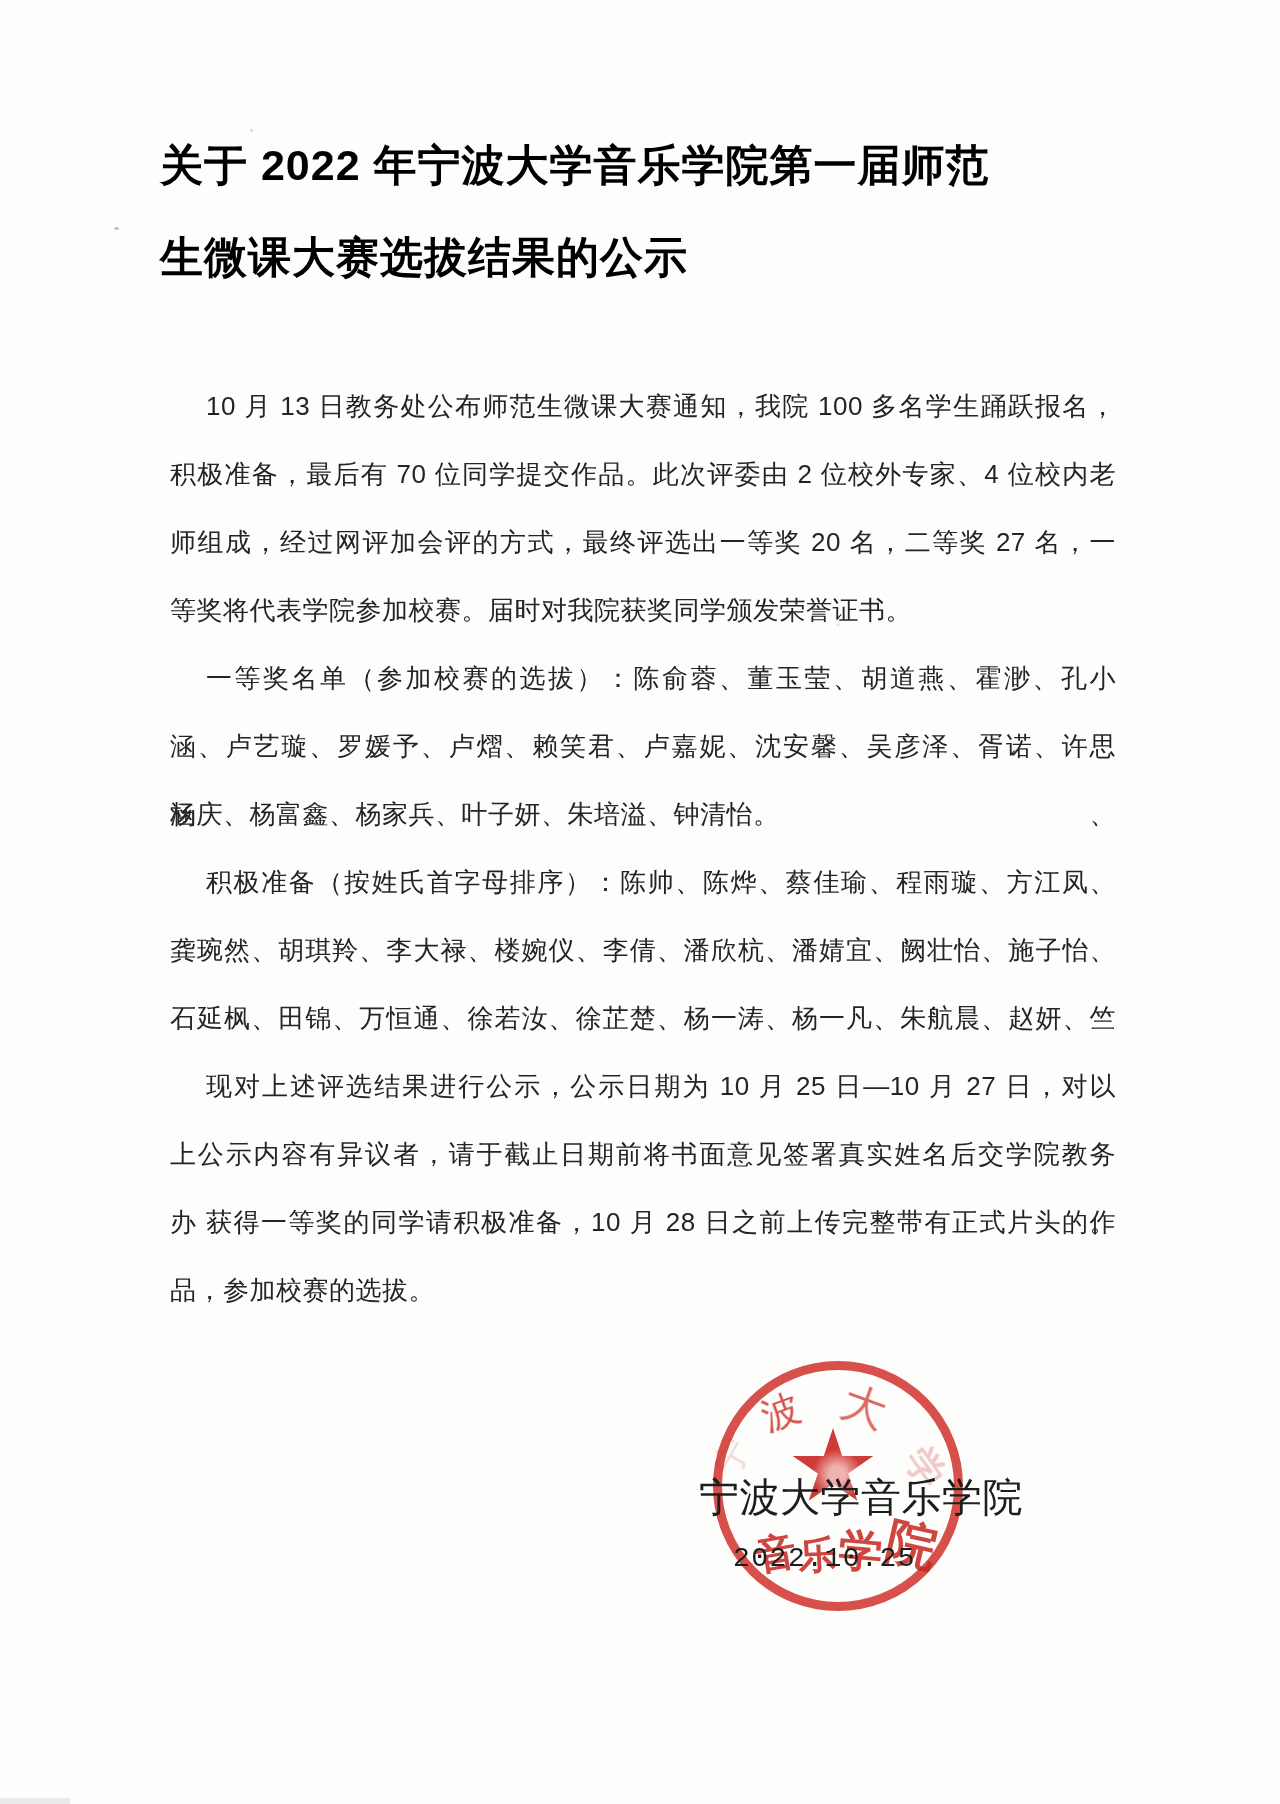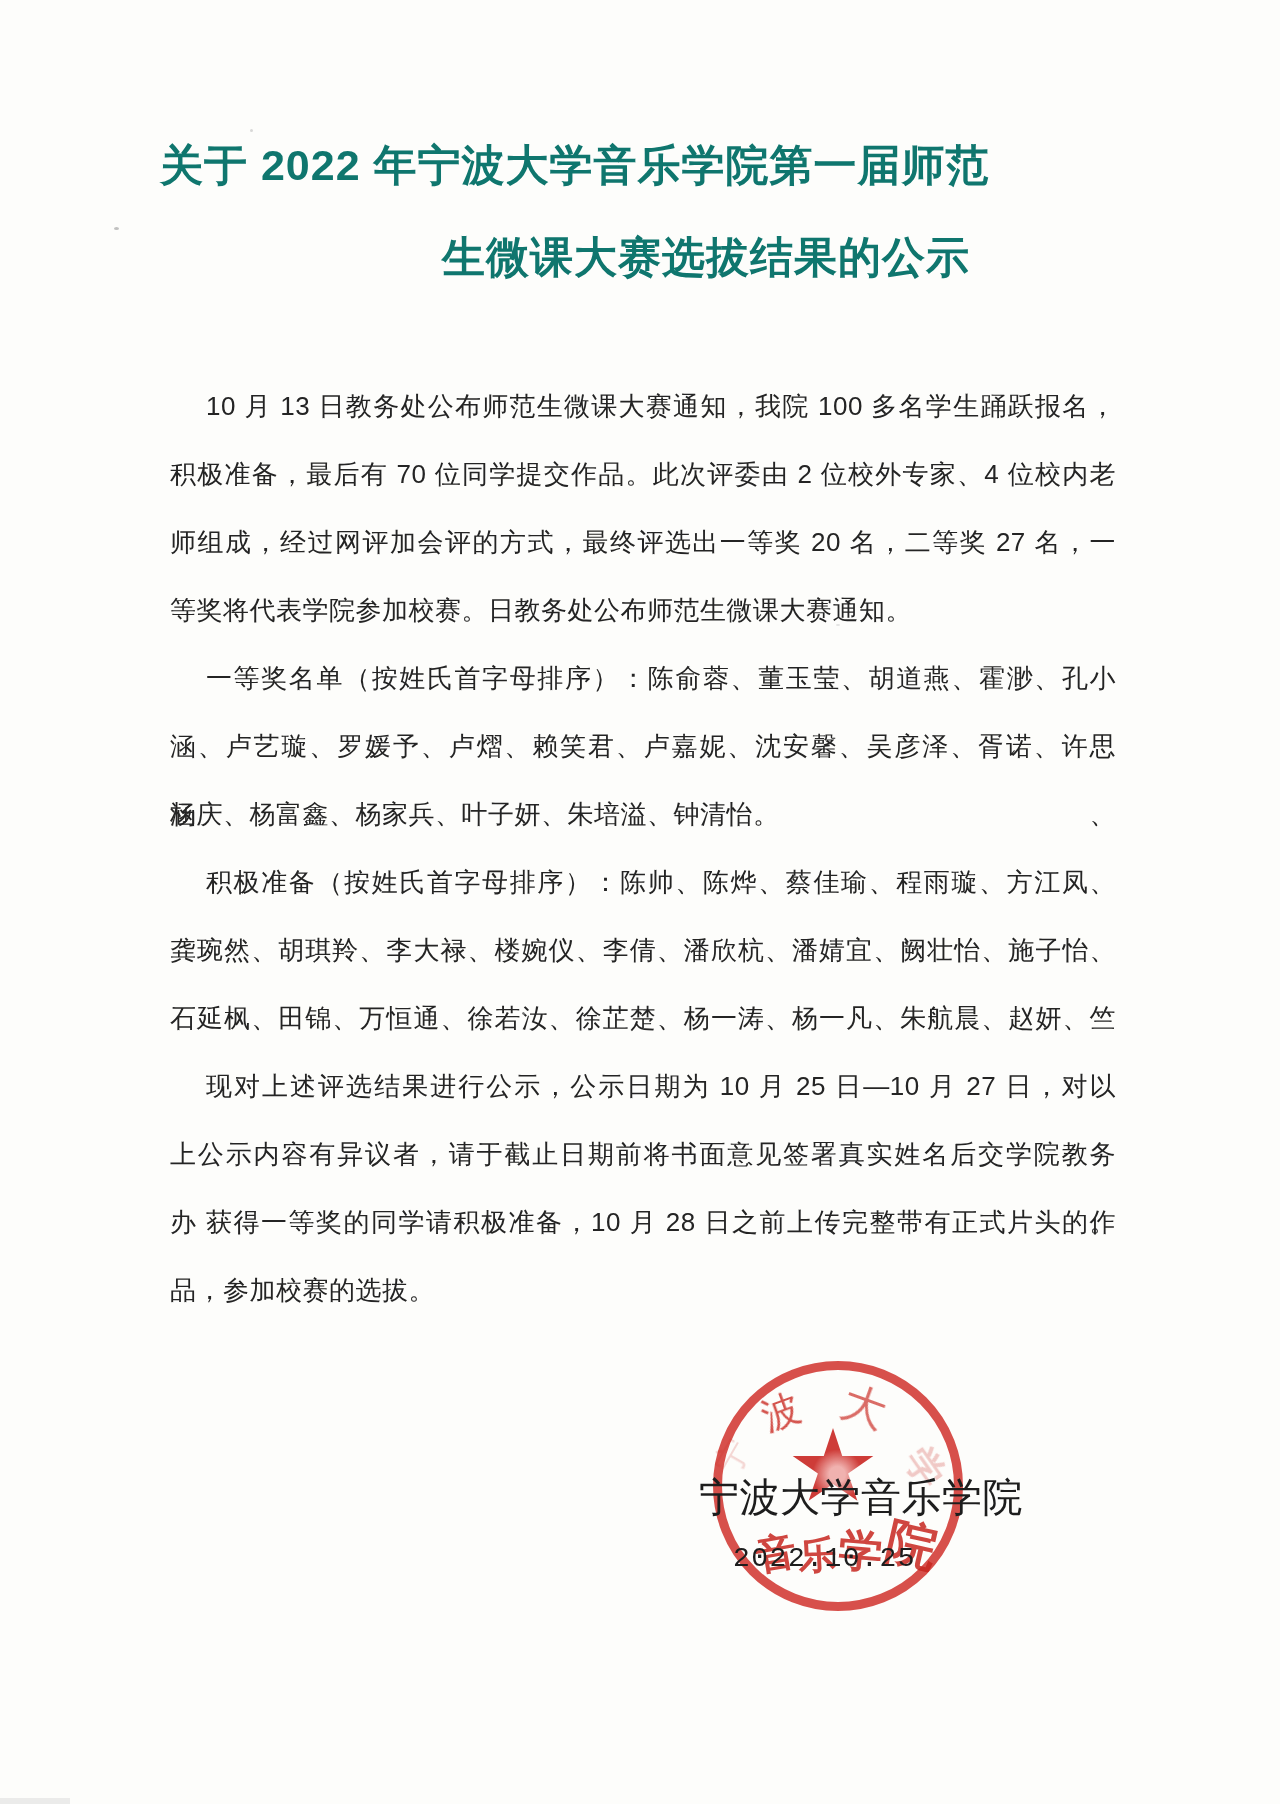--- a/index.html
+++ b/index.html
@@ -7,22 +7,22 @@
   .page {
     position:relative;
     width:1280px; height:1804px;
     background:#fdfdfb;
     overflow:hidden;
     font-family:"Liberation Sans","DejaVu Sans",sans-serif;
   }
   
   .title {
     position:absolute; left:160px; top:119px; width:810px;
-    text-align:right; white-space:nowrap;
-    font-size:43px; font-weight:600; color:#0f766e;
+    text-align:left; white-space:nowrap;
+    font-size:43px; font-weight:600; color:#000000;
     letter-spacing:1px;
   }
   .title .tline { height:92px; line-height:92px; }
   
   .body-text {
     position:absolute; left:170px; top:372px; width:946px;
     color:#242424;
   }
   .bline {
     font-size:26px; height:68px; line-height:68px;
@@ -97,22 +97,22 @@
 
   <div class="title">
     <div class="tline">关于 2022 年宁波大学音乐学院第一届师范</div>
     <div class="tline">生微课大赛选拔结果的公示</div>
   </div>
 
   <div class="body-text" id="body-lines">
       <div class="bline just indent">10 月 13 日教务处公布师范生微课大赛通知，我院 100 多名学生踊跃报名，</div>
       <div class="bline just">积极准备，最后有 70 位同学提交作品。此次评委由 2 位校外专家、4 位校内老</div>
       <div class="bline just">师组成，经过网评加会评的方式，最终评选出一等奖 20 名，二等奖 27 名，一</div>
-      <div class="bline">等奖将代表学院参加校赛。日教务处公布师范生微课大赛通知。</div>
-      <div class="bline just indent">一等奖名单（按姓氏首字母排序）：陈俞蓉、董玉莹、胡道燕、霍渺、孔小</div>
+      <div class="bline">等奖将代表学院参加校赛。届时对我院获奖同学颁发荣誉证书。</div>
+      <div class="bline just indent">一等奖名单（参加校赛的选拔）：陈俞蓉、董玉莹、胡道燕、霍渺、孔小</div>
       <div class="bline just">涵、卢艺璇、罗媛予、卢熠、赖笑君、卢嘉妮、沈安馨、吴彦泽、胥诺、许思涵、</div>
       <div class="bline">杨庆、杨富鑫、杨家兵、叶子妍、朱培溢、钟清怡。</div>
       <div class="bline just indent">积极准备（按姓氏首字母排序）：陈帅、陈烨、蔡佳瑜、程雨璇、方江凤、</div>
       <div class="bline just">龚琬然、胡琪羚、李大禄、楼婉仪、李倩、潘欣杭、潘婧宜、阙壮怡、施子怡、</div>
       <div class="bline just">石延枫、田锦、万恒通、徐若汝、徐芷楚、杨一涛、杨一凡、朱航晨、赵妍、竺</div>
       <div class="bline just indent">现对上述评选结果进行公示，公示日期为 10 月 25 日—10 月 27 日，对以</div>
       <div class="bline just">上公示内容有异议者，请于截止日期前将书面意见签署真实姓名后交学院教务办。</div>
       <div class="bline just indent">获得一等奖的同学请积极准备，10 月 28 日之前上传完整带有正式片头的作</div>
       <div class="bline">品，参加校赛的选拔。</div>
     </div>

